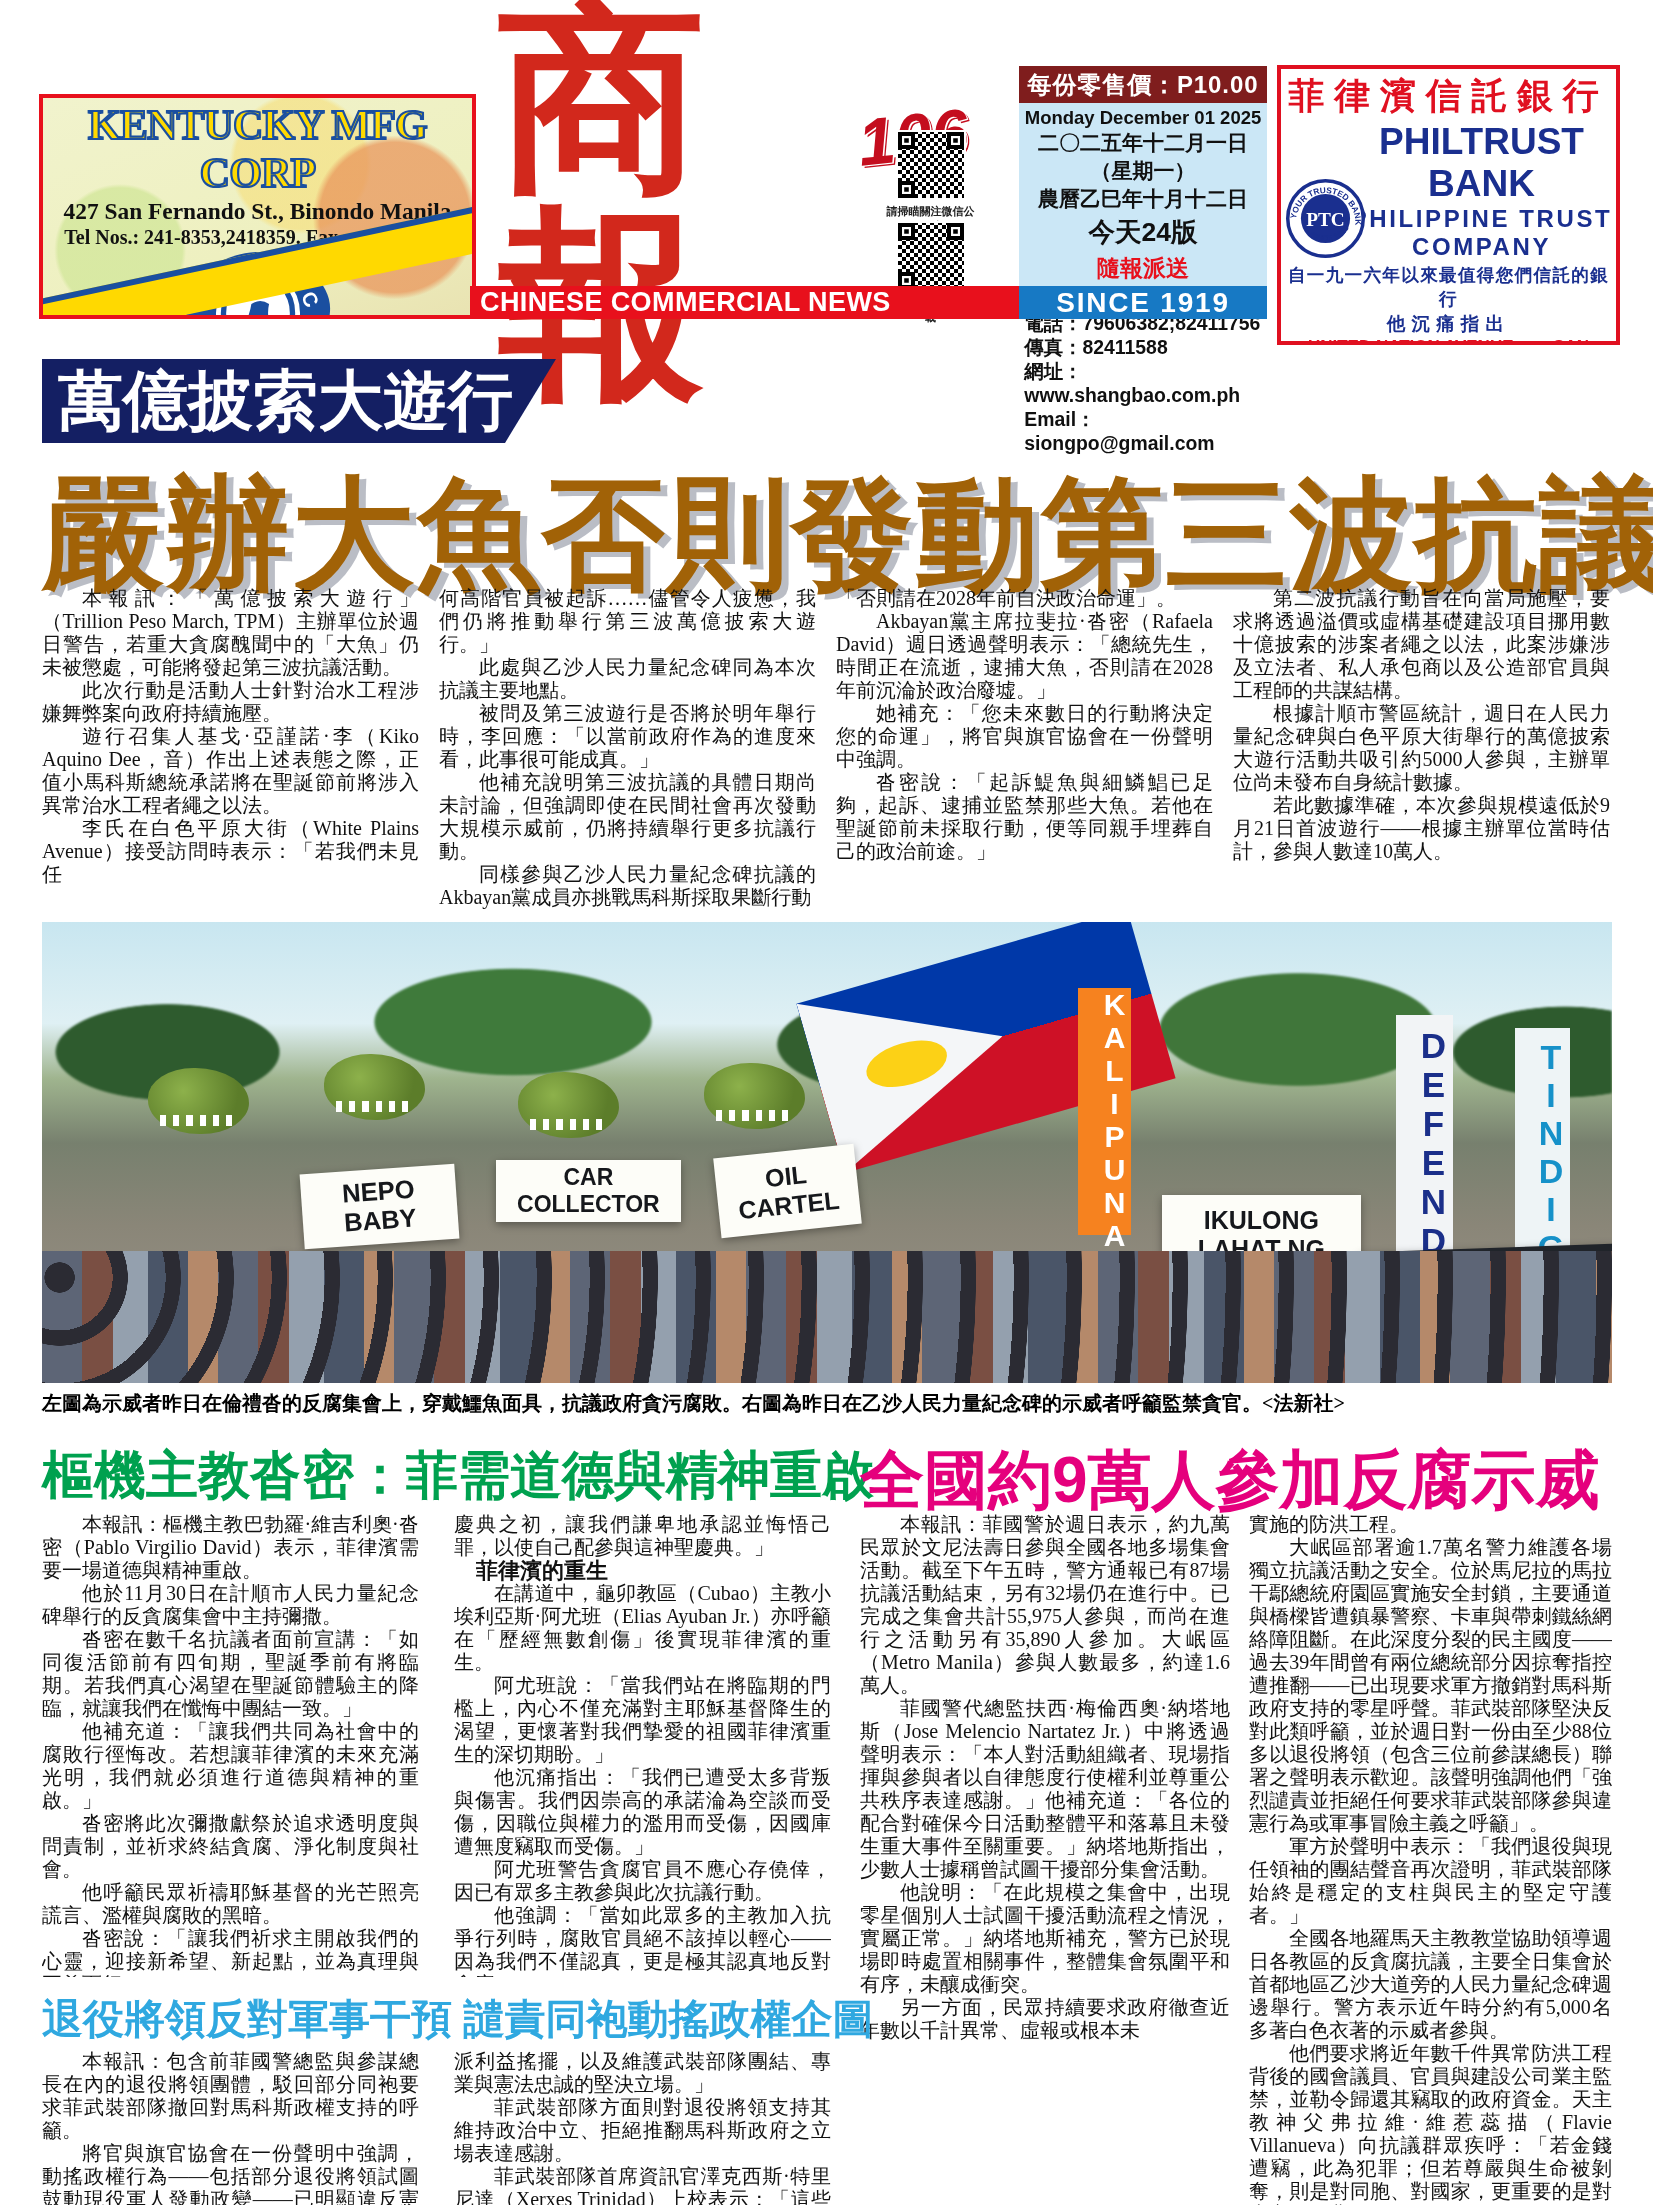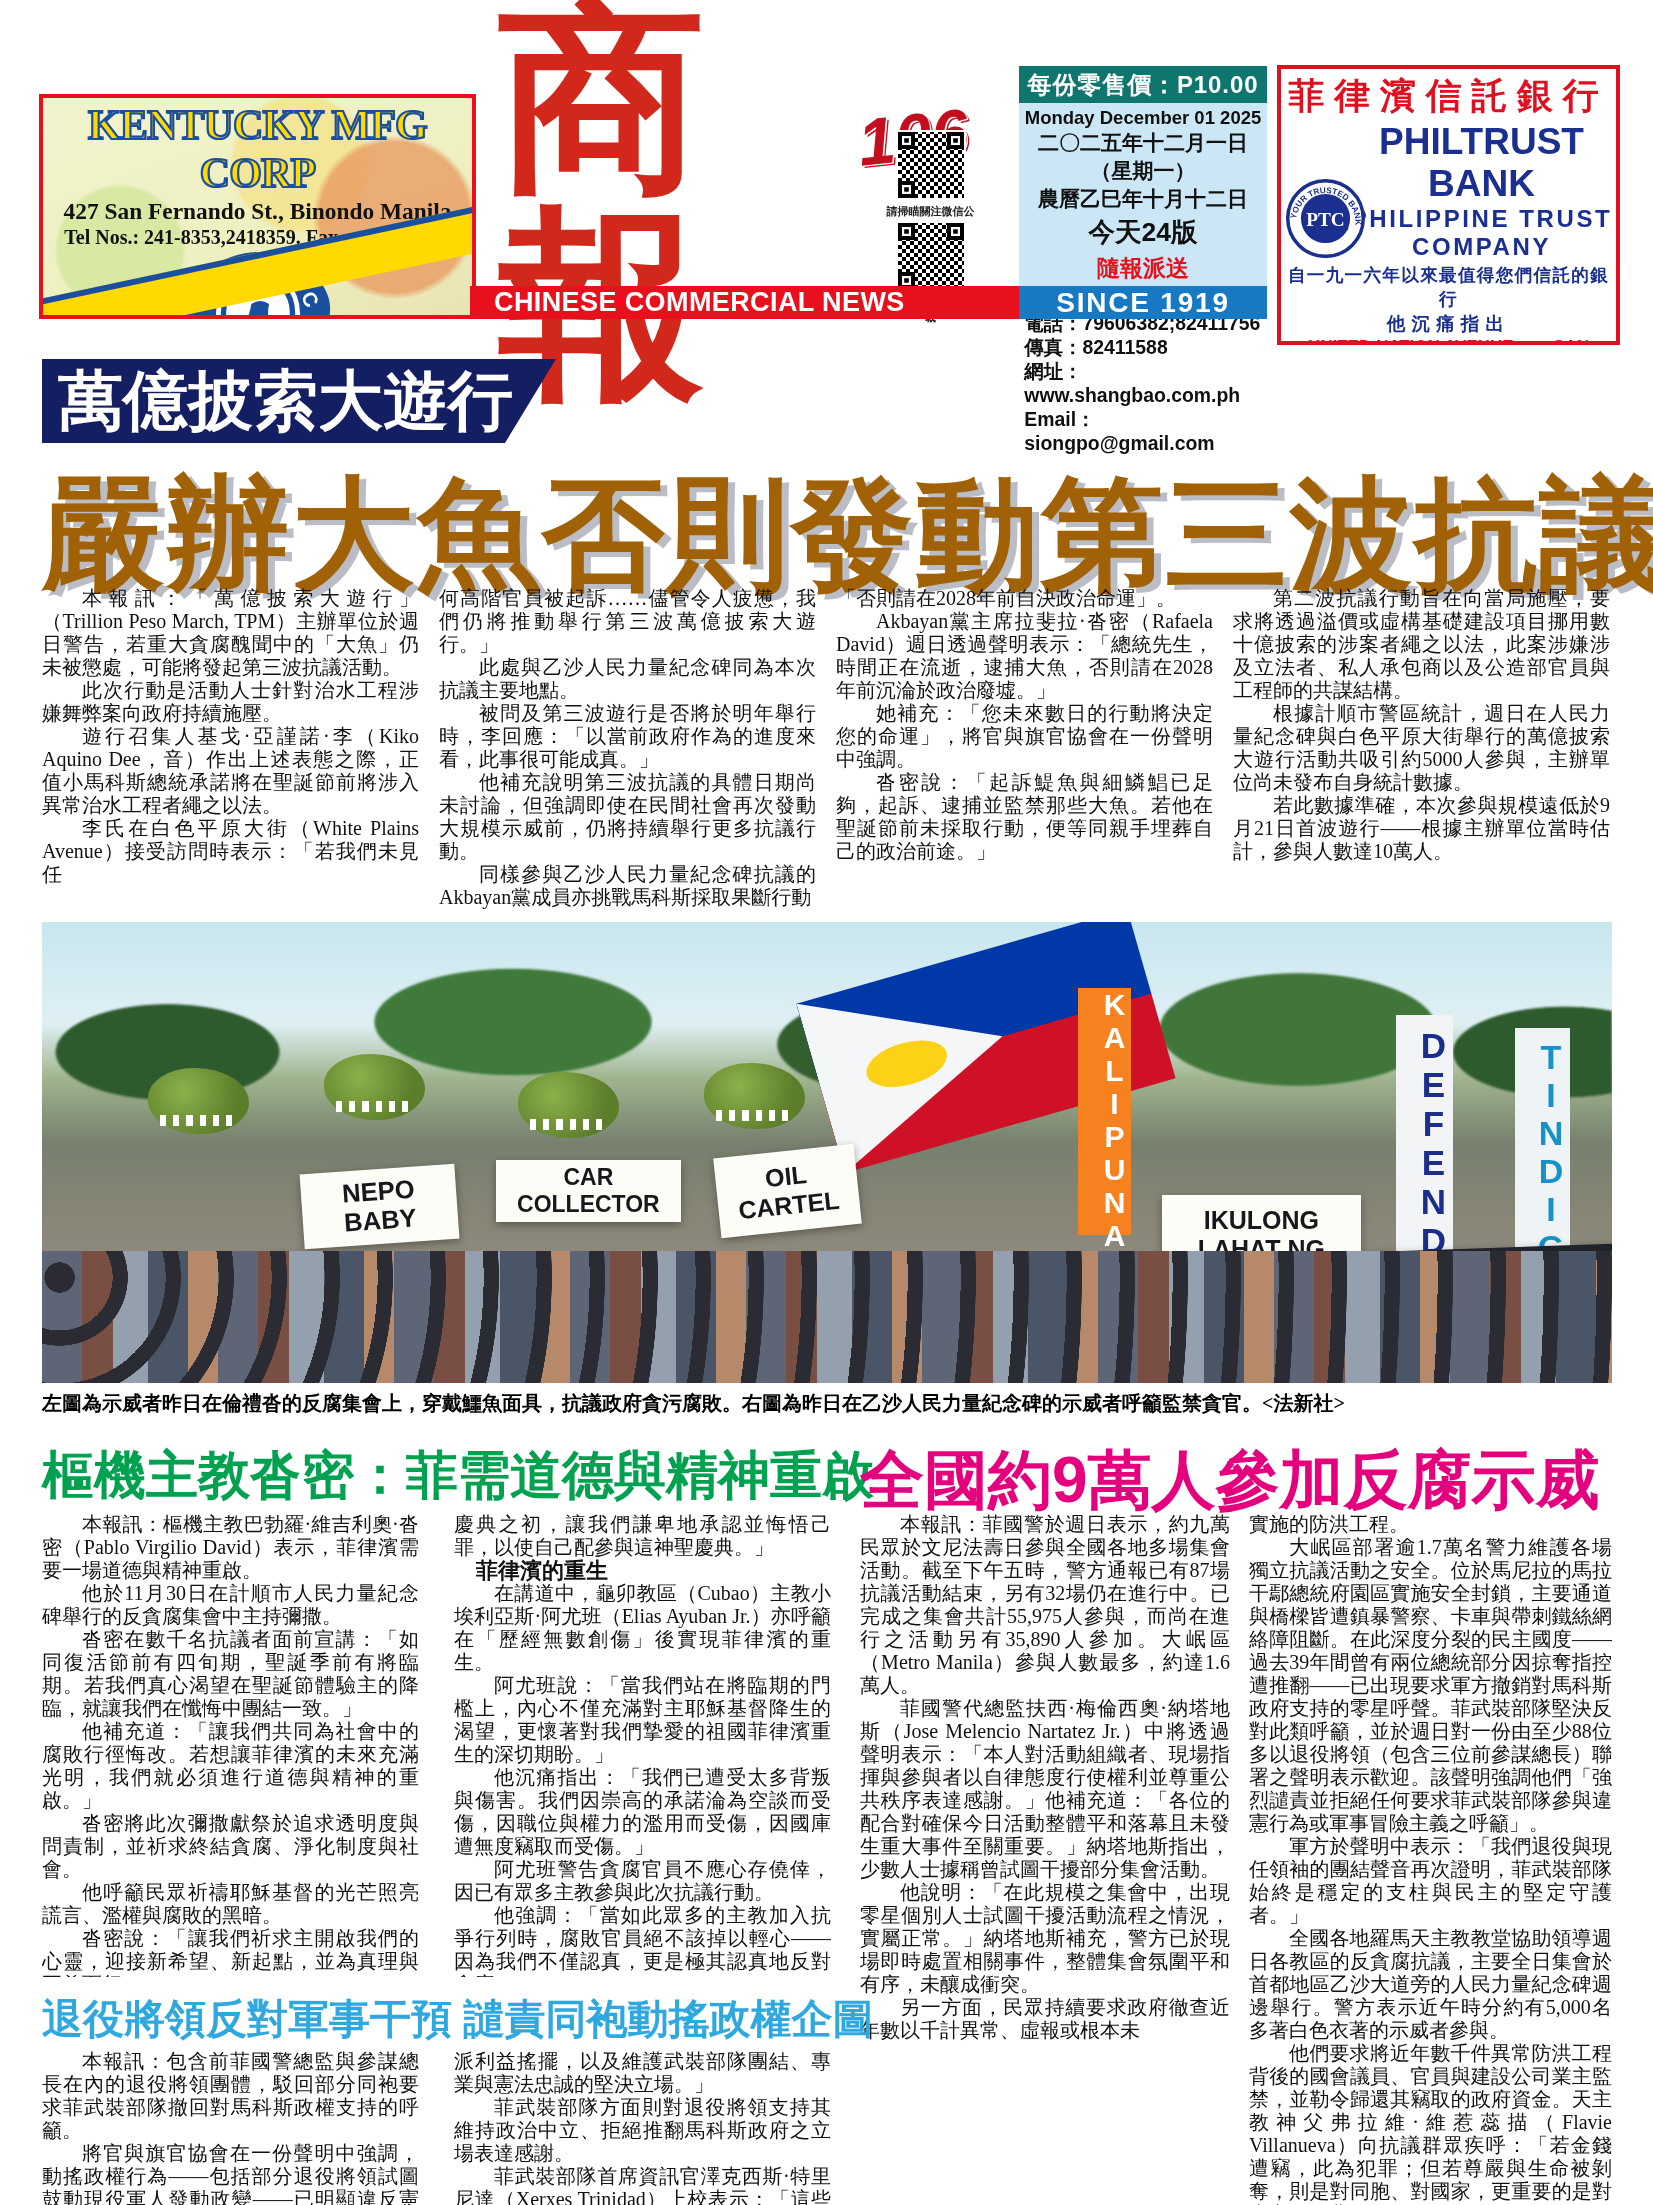--- a/index.html
+++ b/index.html
@@ -25,23 +25,23 @@
     font-size:207px;font-weight:900;color:#d2281c;line-height:207px;}
   .logo106{left:858px;top:99px;font-size:66px;font-weight:900;font-style:italic;color:#c40d1e;
     text-shadow:1.3px 1.3px 0 #fff,2.6px 2.6px 0 #c40d1e;transform:rotate(-6deg);}
   .qr{width:66px;height:66px;background:
       repeating-linear-gradient(0deg,#000 0 4px,#fff 4px 8px),
       repeating-linear-gradient(90deg,#000 0 4px,#fff 4px 8px);
       background-blend-mode:difference;outline:2.6px solid #fff;}
   .qr .fm{position:absolute;width:17px;height:17px;background:#000;box-shadow:inset 0 0 0 4px #000,inset 0 0 0 6.2px #fff;}
   .qr-cap{width:97px;text-align:center;font-size:11px;font-weight:bold;color:#222;}
   .strip-red{left:470px;top:286px;width:549px;height:33px;background:#e8101c;color:#fff;
-    font-size:27px;font-weight:900;line-height:33px;padding-left:24px;letter-spacing:0.4px;}
+    font-size:27px;font-weight:900;line-height:33px;padding-left:10px;letter-spacing:0.4px;}
   .infocol{left:1019px;top:66px;width:248px;height:252px;background:#cbe7f6;}
-  .price-bar{height:37px;background:#0f766e;color:#fff;font-size:24px;font-weight:900;
+  .price-bar{height:37px;background:#7f1d1d;color:#fff;font-size:24px;font-weight:900;
     text-align:center;line-height:37px;letter-spacing:0.9px;}
   .info-line{ text-align:center;font-weight:900;color:#101010;}
   .insert-red{color:#e8101c;}
   .contact{padding-left:5.3px;font-weight:900;font-size:19.4px;line-height:24px;color:#101010;text-align:left;}
   .since-bar{left:1019px;top:286px;width:248px;height:33px;background:#1779c4;color:#fff;
     font-size:28px;font-weight:900;text-align:center;line-height:33px;letter-spacing:1.8px;}
   .ad-phil{left:1277px;top:65px;width:335px;height:272px;border:4.4px solid #e01020;background:#fff;
     text-align:center;overflow:hidden;}
   .pt-cn{color:#e01020;font-weight:900;font-size:36px;letter-spacing:9.7px;margin-top:2.6px;}
   .pt-en{color:#1a2f8f;font-weight:900;font-size:37px;letter-spacing:0;padding-left:66px;}

